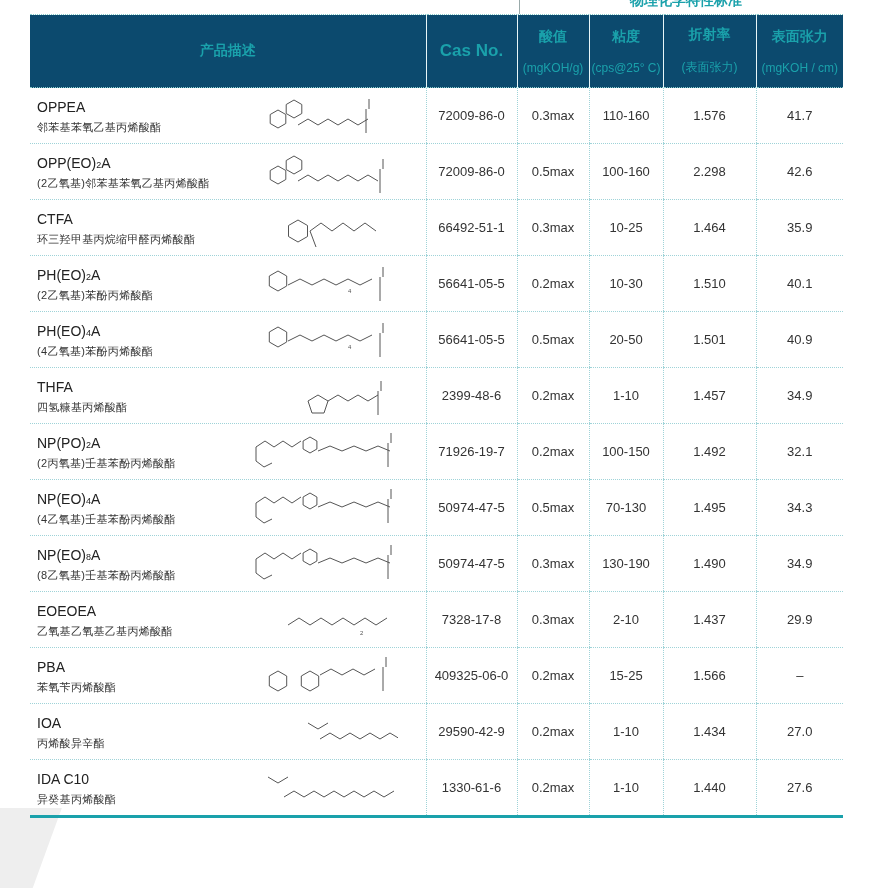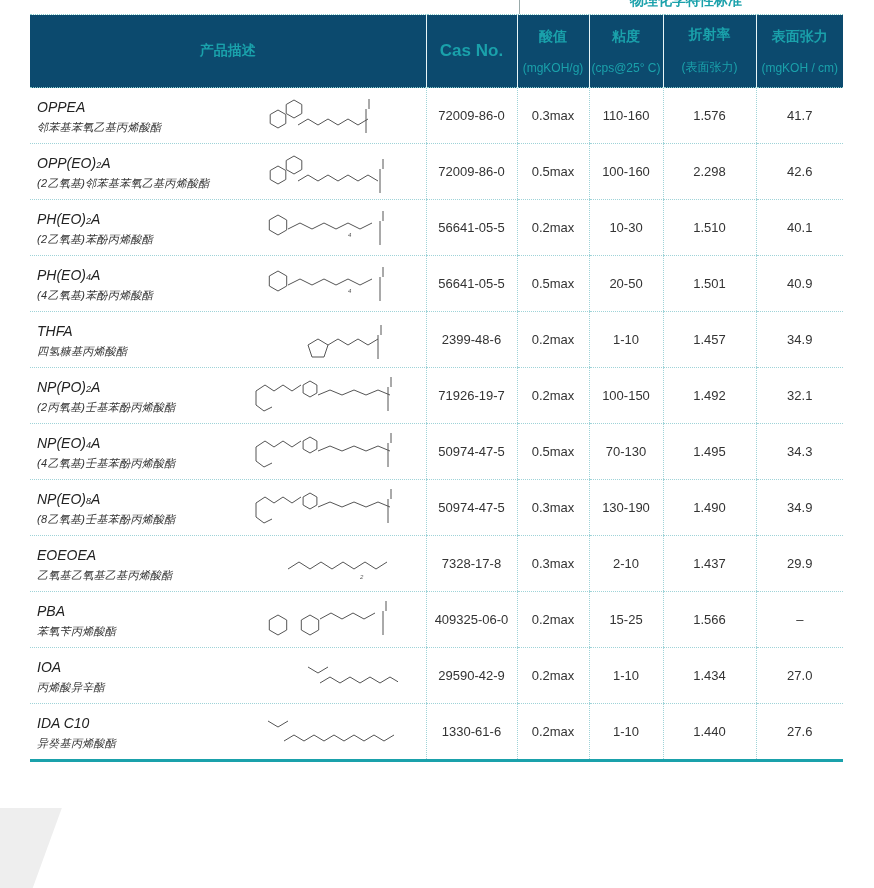--- a/index.html
+++ b/index.html
@@ -28,21 +28,21 @@
   thead th:first-child { border-left: none; }
   .h-main { display: block; font-size: 14px; }
   .h-sub { display: block; font-size: 12px; font-weight: normal; margin-top: 15px; color: #1aa1ab; }
   .h-cas { font-size: 17px; font-weight: bold; text-align: center; }
   tbody td {
     height: 55px; padding: 0; border-bottom: 1px dotted #9fd3d8; border-left: 1px dotted #9fd3d8;
     font-size: 13px; text-align: center; vertical-align: middle; color: #333;
   }
   tbody td:first-child { border-left: none; }
   tbody tr:last-child td { border-bottom: 3px solid #1aa1ab; }
-  .desc { position: relative; text-align: center; font-style: italic; }
+  .desc { position: relative; text-align: center; }
   .pname { position: absolute; left: 7px; top: 11px; font-size: 14px; color: #222; }
   .pname sub { font-size: 9px; vertical-align: baseline; }
   .cname { position: absolute; left: 7px; top: 32px; font-size: 11px; color: #333; letter-spacing: 0.3px; }
   .struct { position: absolute; right: 28px; top: 3px; width: 150px; height: 50px; }
   .struct svg { width: 100%; height: 100%; }
 </style>
 </head>
 <body>
 
 <div class="corner-shape"></div>
@@ -118,20 +118,36 @@
             </svg></span>
      </td>
         <td class="">72009-86-0</td>
         <td class="">0.5max</td>
         <td class="">100-160</td>
         <td class="">2.298</td>
         <td class="">42.6</td>
       </tr>
       <tr>
         <td class="desc">
+       <span class="pname">CTFA</span>
+       <span class="cname">环三羟甲基丙烷缩甲醛丙烯酸酯</span>
+       <span class="struct"><svg viewBox="0 0 150 50">
+              <polygon points="59.5,33.5 50.0,39.0 40.5,33.5 40.5,22.5 50.0,17.0 59.5,22.5" fill="none" stroke="#555" stroke-width="1"></polygon>
+              <polyline points="62,28 73,20 84,28 95,20 106,28 117,20 128,28" fill="none" stroke="#555" stroke-width="1"></polyline>
+              <line x1="62" y1="28" x2="68" y2="44" stroke="#555"></line>
+            </svg></span>
+     </td>
+        <td class="">66492-51-1</td>
+        <td class="">0.3max</td>
+        <td class="">10-25</td>
+        <td class="">1.464</td>
+        <td class="">35.9</td>
+      </tr>
+      <tr>
+        <td class="desc">
        <span class="pname">PH(EO)<sub>2</sub>A</span>
        <span class="cname">(2乙氧基)苯酚丙烯酸酯</span>
        <span class="struct"><svg viewBox="0 0 150 50">
               <polygon points="38.7,27.0 30.0,32.0 21.3,27.0 21.3,17.0 30.0,12.0 38.7,17.0" fill="none" stroke="#555" stroke-width="1"></polygon>
               <polyline points="40,26 52,20 64,26 76,20 88,26 100,20 112,26 124,20" fill="none" stroke="#555" stroke-width="1"></polyline>
               <text x="100" y="34" font-size="6" fill="#555">4</text>
               <line x1="132" y1="30" x2="132" y2="18" stroke="#555"></line>
               <line x1="132" y1="30" x2="132" y2="42" stroke="#555"></line>
               <line x1="135" y1="18" x2="135" y2="8" stroke="#555"></line>
             </svg></span>

